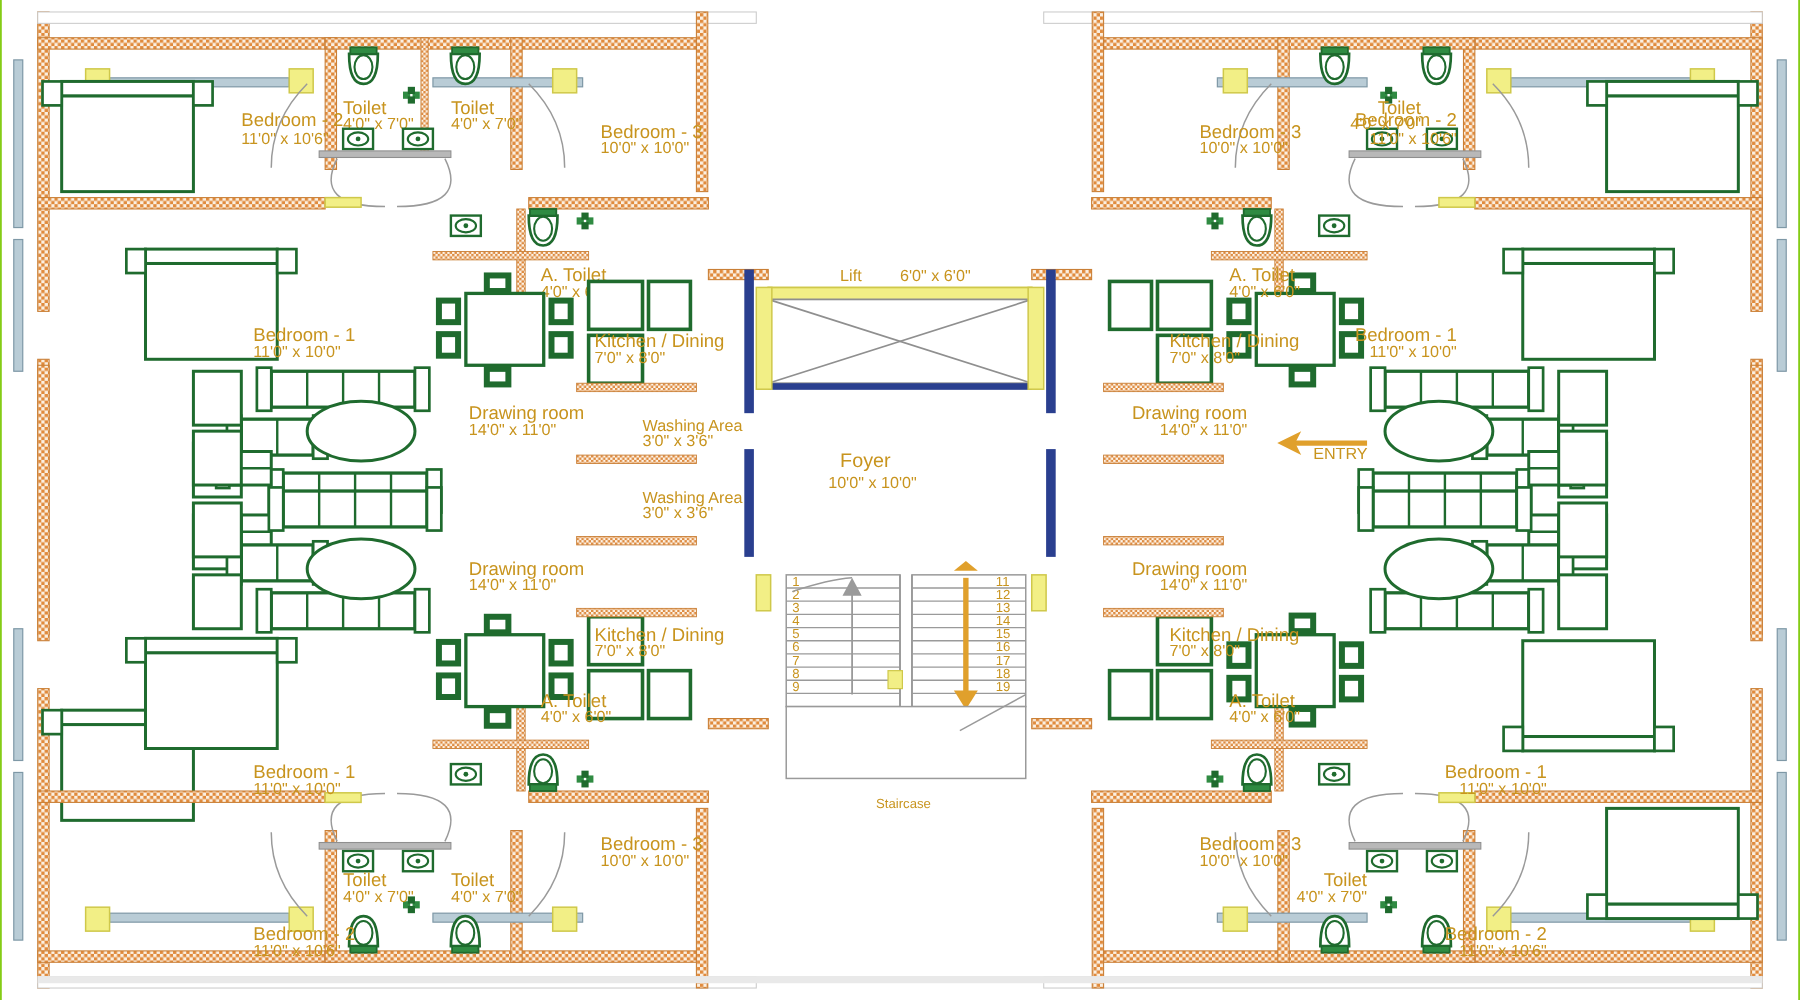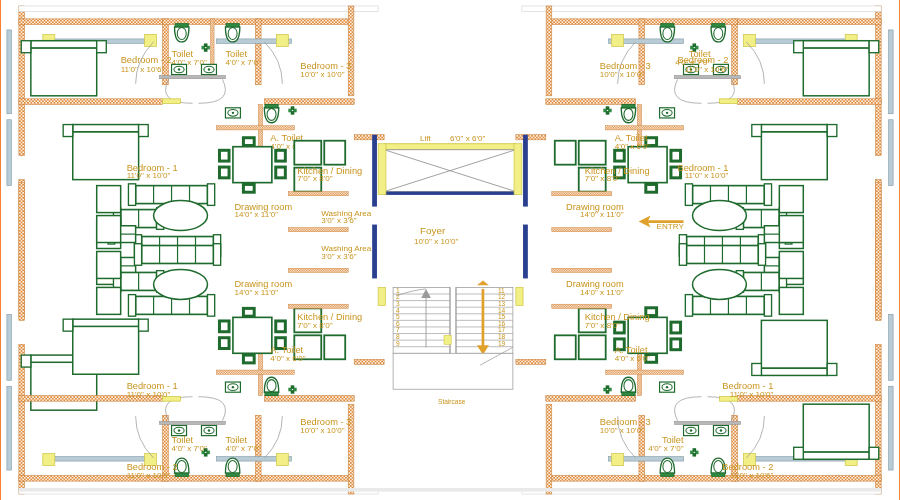--- a/index.html
+++ b/index.html
@@ -1,18 +1,18 @@
 <!DOCTYPE html>
 <html><head>
 <meta charset="utf-8">
 <title>Floor Plan</title>
 <style>
   html,body{margin:0;padding:0;background:#ffffff;}
   body{font-family:"Liberation Sans",sans-serif;}
-  #plan{position:relative;width:900px;height:500px;background:#f97316;overflow:hidden;}
+  #plan{position:relative;width:900px;height:500px;background:#84cc16;overflow:hidden;}
   svg{display:block;}
   .lbl{font-family:"Liberation Sans",sans-serif;fill:#c8941e;font-size:3.1px;}
   .lbl2{font-family:"Liberation Sans",sans-serif;fill:#c8941e;font-size:2.7px;}
   .stairnum{font-family:"Liberation Sans",sans-serif;fill:#c8941e;font-size:2.2px;}
   .foyerlbl{font-family:"Liberation Sans",sans-serif;fill:#c8941e;font-size:3.3px;}
 </style>
 </head>
 <body>
 
 <div id="plan">

